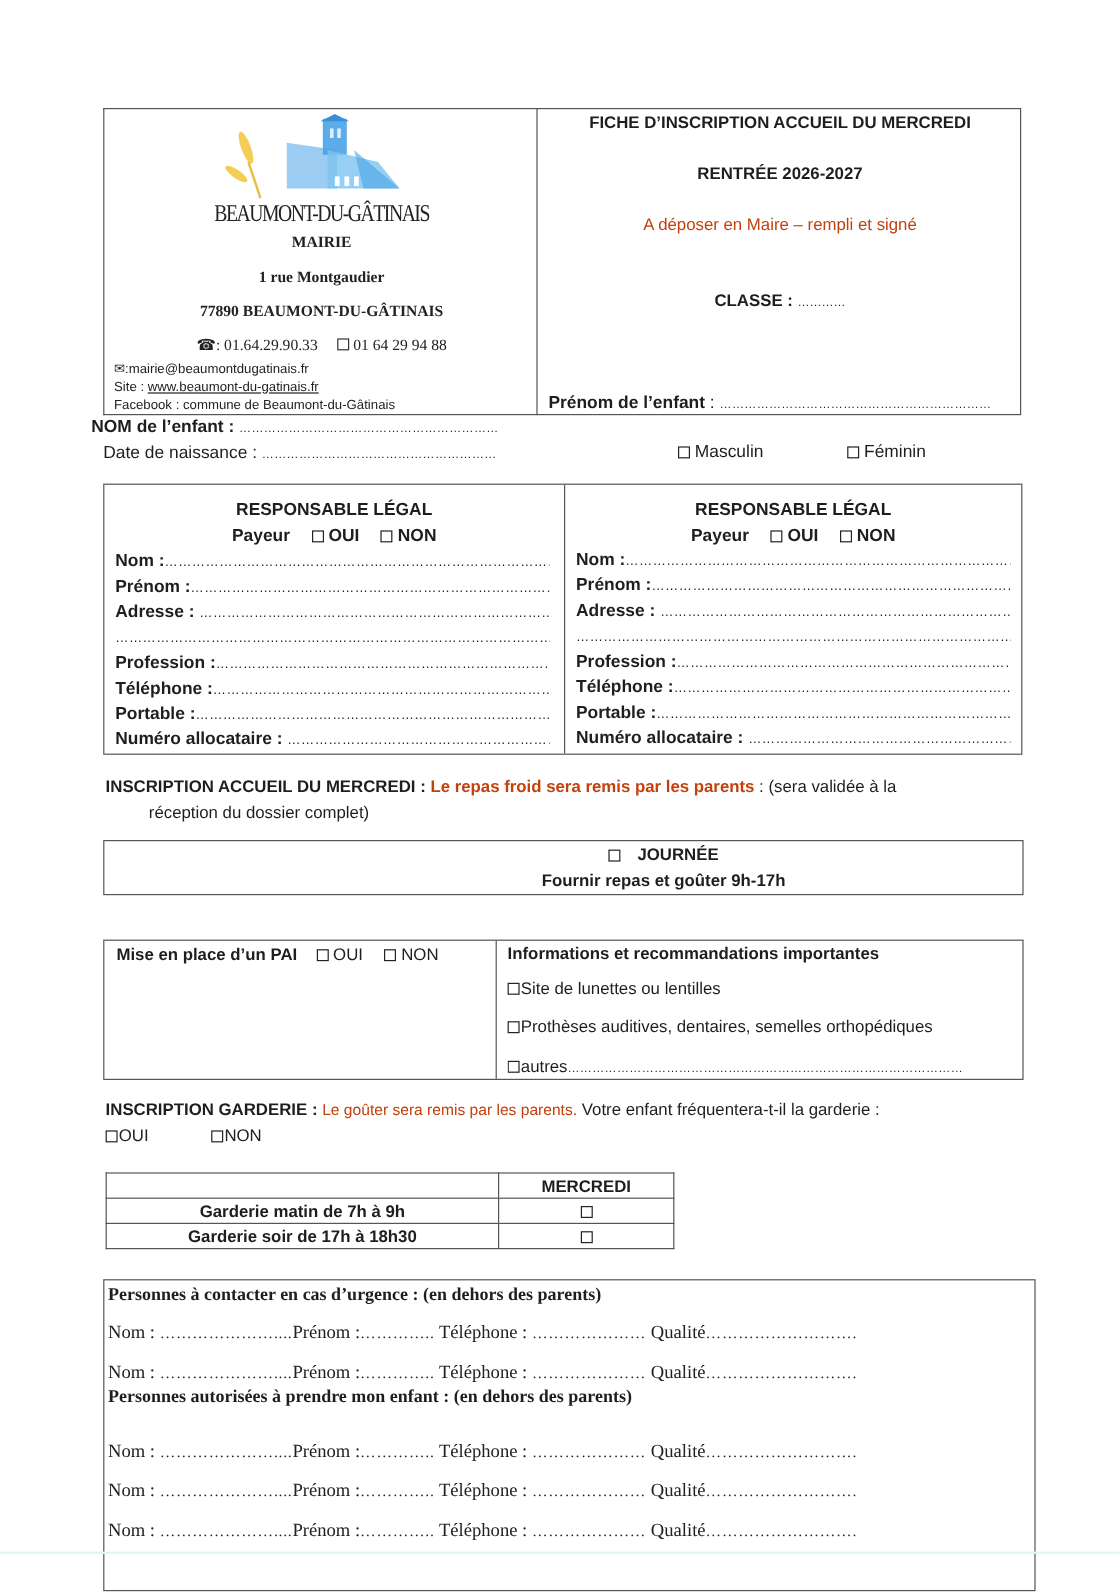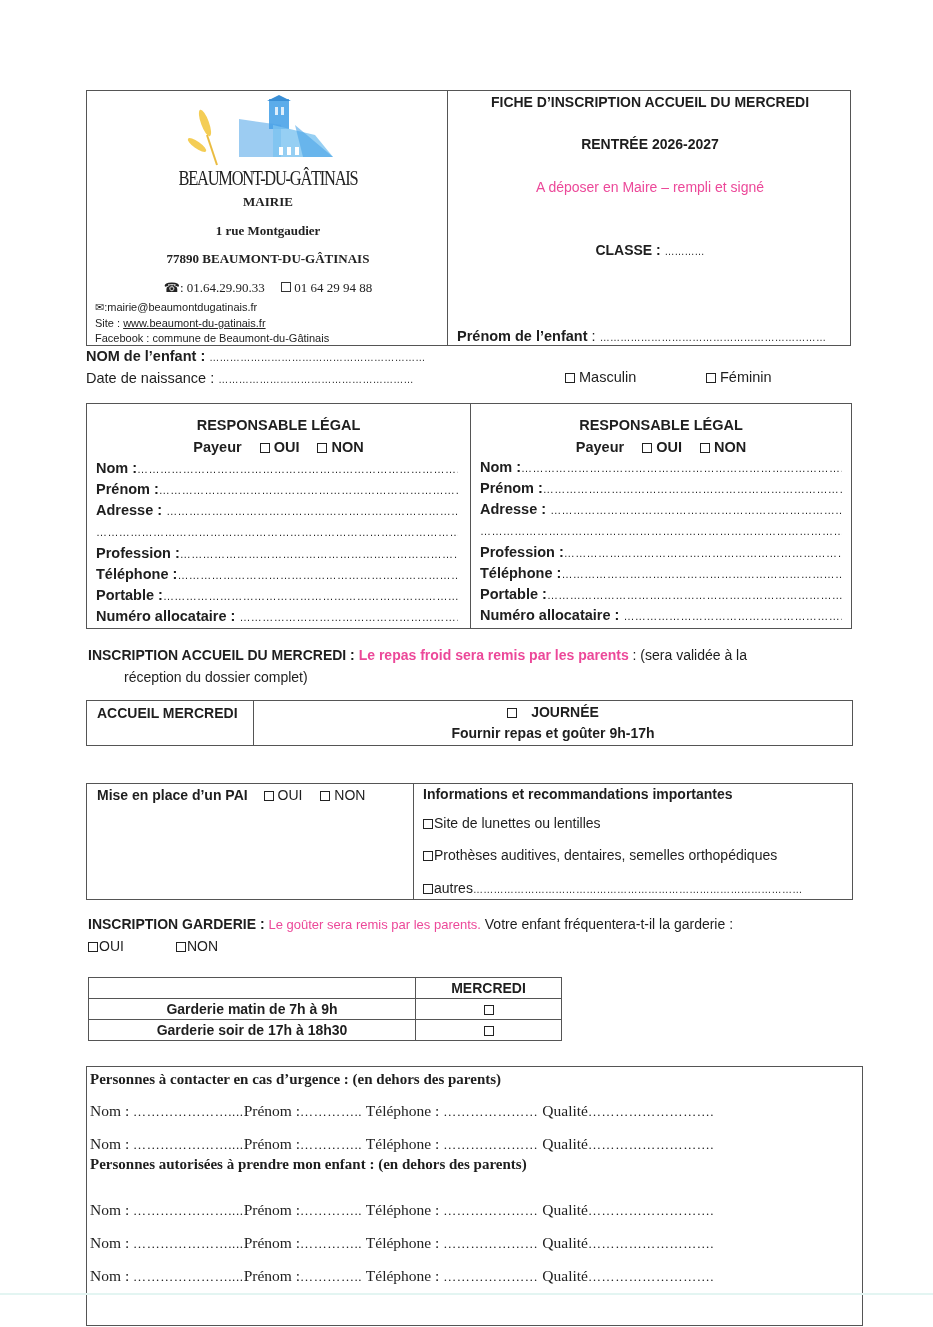--- a/index.html
+++ b/index.html
@@ -1,21 +1,21 @@
 <!DOCTYPE html>
 <html><head>
   <meta charset="utf-8">
   <style>
     html, body { margin: 0; padding: 0; background: #ffffff; }
     body { width: 933px; height: 1327px; position: relative; overflow: hidden; color: #1e1e1e; font-family: "Liberation Sans", sans-serif; }
     .abs { position: absolute; }
     .box { position: absolute; border: 1.4px solid #555; box-sizing: border-box; }
     .serif { font-family: "Liberation Serif", serif; }
     .b { font-weight: bold; }
-    .red { color: #ec4899; }
+    .red { color: #c2410c; }
     .center { text-align: center; }
     .cb { display: inline-block; width: 10px; height: 10px; border: 1.6px solid #222; box-sizing: border-box; vertical-align: -1px; margin-right: 4px; }
     .cb.thin { border-width: 1.2px; }
 
     
     #hdr-left { left: 86px; top: 90px; width: 362px; height: 256px; border-right: none; }
     #hdr-right { left: 447px; top: 90px; width: 404px; height: 256px; }
     .logo { position: absolute; left: 96px; top: 4px; width: 160px; height: 72px; }
     .town { position: absolute; left: 0; width: 362px; text-align: center; top: 76px; font-family: "Liberation Serif", serif; font-size: 20px; letter-spacing: -1.5px; transform: scaleX(0.82); transform-origin: center; color: #222; }
     .hl { position: absolute; left: 0; width: 362px; text-align: center; font-family: "Liberation Serif", serif; font-weight: bold; font-size: 13px; color: #222; }
@@ -104,21 +104,21 @@
 
 <div class="box" id="hdr-right">
   <div class="hr b" style="top:3px;">FICHE D’INSCRIPTION ACCUEIL DU MERCREDI</div>
   <div class="hr b" style="top:45px;">RENTRÉE 2026-2027</div>
   <div class="hr red" style="top:88px;">A déposer en Maire – rempli et signé</div>
   <div class="hr" style="top:151px;">
     <span class="b">CLASSE : </span><span style="font-size:10px;">…………</span>
   </div>
 </div>
 
-<div class="line" style="left:86px; top:348px;">
+<div class="line" style="left:76px; top:348px;">
   <span class="b">NOM de l’enfant : </span><span style="font-size:10px; letter-spacing:0.3px;">………………………………………………………</span>
 </div>
 <div class="line" style="left:457px; top:328px;">
   <span class="b">Prénom de l’enfant</span><span> : </span><span style="font-size:10px; letter-spacing:0.3px;">…………………………………………………………</span>
 </div>
 <div class="line" style="left:86px; top:370px;">
   <span>Date de naissance : </span><span style="font-size:10px; letter-spacing:0.3px;">…………………………………………………</span>
 </div>
 <div class="line" style="left:565px; top:369px;">
   <span class="cb"></span><span>Masculin</span>
@@ -162,23 +162,20 @@
     <div class="resp-field" style="top:203px;"><span>Numéro allocataire : </span><span class="fill">……………………………………………………</span></div>
   </div>
 </div>
 
 <div class="line" style="left:88px; top:647px; font-size:14px;">
   <span class="b">INSCRIPTION ACCUEIL DU MERCREDI : </span><span class="red b">Le repas froid sera remis par les parents</span><span> : (sera validée à la</span>
 </div>
 <div class="line" style="left:88px; top:669px; font-size:14px;margin-left:36px;">réception du dossier complet)</div>
 
 <div class="box" id="accueil">
-  <div class="c1">
-      <span>ACCUEIL MERCREDI</span>
-    </div>
   <div class="abs b" style="left:167px; width:598px; top:3px; text-align:center; font-size:14px;">
     <span class="cb" style="margin-right:14px;"></span><span>JOURNÉE</span>
   </div>
   <div class="abs b" style="left:167px; width:598px; top:24px; text-align:center; font-size:14px;">Fournir repas et goûter 9h-17h</div>
 </div>
 
 <div class="box" id="pai">
   <div class="c1">
     <div class="abs" style="left:10px; top:3px; font-size:14px; white-space:nowrap;">
       <span class="b">Mise en place d’un PAI</span>

